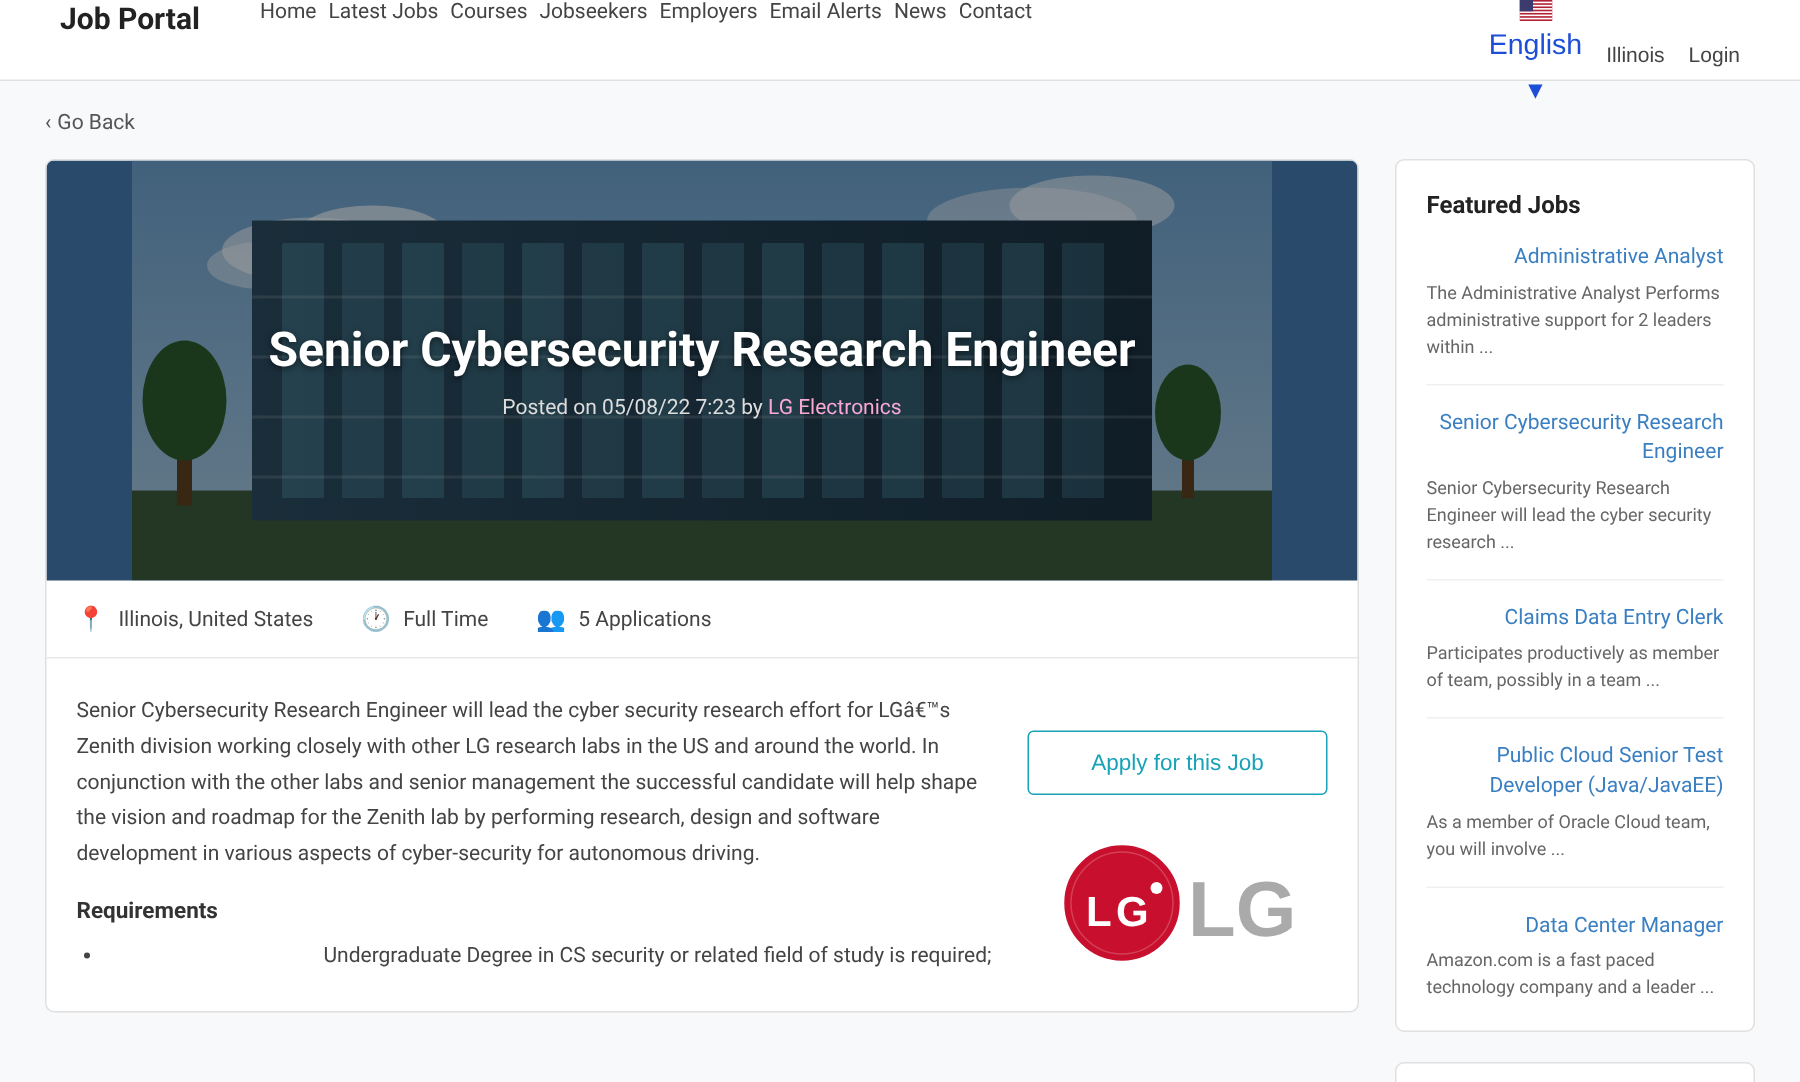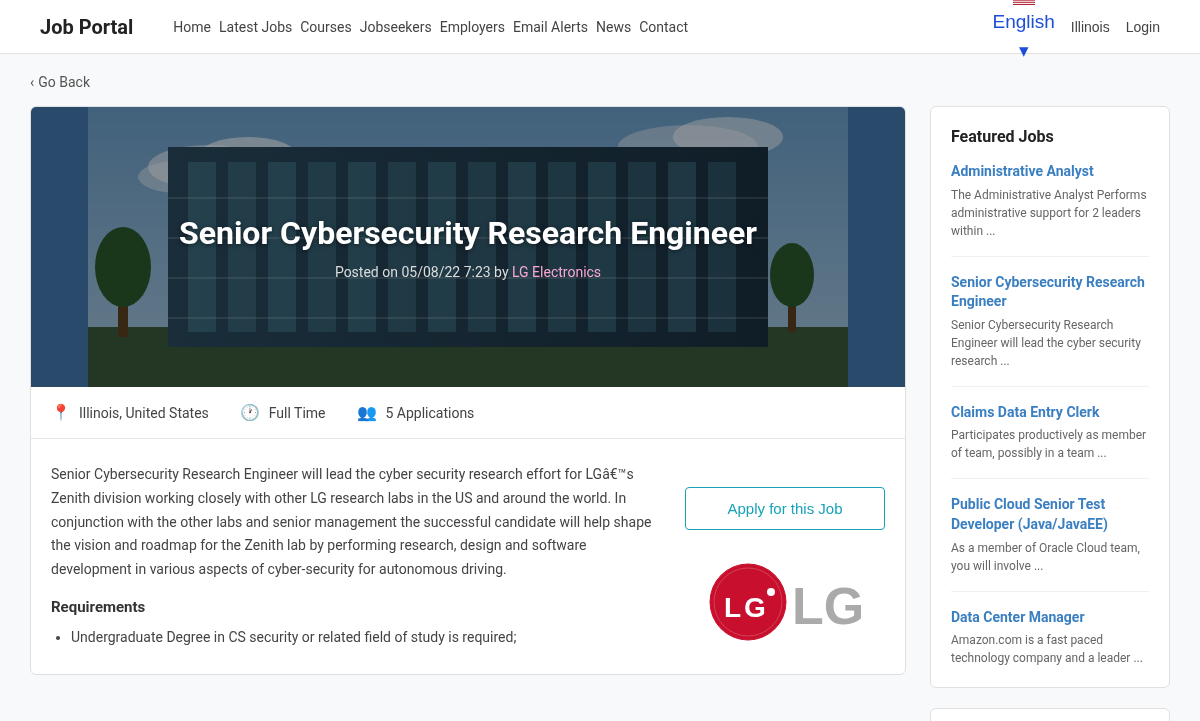--- a/index.html
+++ b/index.html
@@ -1,19 +1,19 @@
 <!DOCTYPE html>
 <html><head>
   <meta charset="utf-8">
   <style>
     * { box-sizing: border-box; margin: 0; padding: 0; }
     body { font-family: -apple-system, BlinkMacSystemFont, 'Segoe UI', Roboto, sans-serif; font-size: 14px; color: #333; background: #f8f9fa; }
 
     
-    nav { background: #fff; border-bottom: 1px solid #e0e0e0; padding: 0 40px; display: flex; align-items: center; height: 54px; }
+    nav { background: #fff; border-bottom: 1px solid #e0e0e0; padding: 0 40px; display: flex; align-items: flex-start; height: 54px; }
     .nav-brand { font-size: 20px; font-weight: 700; color: #222; margin-right: 40px; white-space: nowrap; }
     .nav-links { display: flex; gap: 8px; flex: 1; }
     .nav-link { text-decoration: none; color: #444; font-size: 14px; white-space: nowrap; }
     .nav-right { display: flex; align-items: center; gap: 16px; margin-left: auto; }
     .lang-btn { display: flex; align-items: center; gap: 6px; background: none; border: none; cursor: pointer; font-size: 19px; color: #1d4ed8; flex-direction: column; }
     .btn-register, .btn-login { background: none; border: none; cursor: pointer; font-size: 14px; color: #444; }
 
     
     .page-container { max-width: 1180px; margin: 0 auto; padding: 20px 20px; }
     .go-back { color: #555; font-size: 14px; display: inline-flex; align-items: center; gap: 4px; text-decoration: none; margin-bottom: 16px; cursor: pointer; }
@@ -36,34 +36,34 @@
     .meta-row { display: flex; align-items: center; gap: 32px; padding: 16px 20px; border-bottom: 1px solid #e8e8e8; }
     .meta-item { display: flex; align-items: center; gap: 8px; font-size: 14px; color: #444; }
     .meta-icon { font-size: 16px; color: #555; }
 
     
     .job-body { padding: 24px 20px; display: flex; gap: 24px; }
     .job-desc { flex: 1; min-width: 0; }
     .job-desc p { line-height: 1.7; color: #444; margin-bottom: 16px; font-size: 14px; }
     .job-desc h3 { font-size: 15px; font-weight: 700; margin-bottom: 10px; }
     .job-desc ul { padding-left: 20px; }
-    .job-desc ul li { line-height: 1.7; color: #444; font-size: 14px; }
+    .job-desc ul li { line-height: 1.7; color: #444; font-size: 14px; text-align: right; }
 
     .job-logo-col { width: 200px; flex-shrink: 0; display: flex; flex-direction: column; align-items: center; gap: 16px; margin-top: 24px; }
     .apply-btn { width: 100%; padding: 12px 0; border: 1px solid #17a2b8; background: #fff; color: #17a2b8; border-radius: 4px; font-size: 15px; cursor: pointer; text-align: center; }
 
     
     .lg-logo { display: flex; align-items: center; justify-content: center; gap: 4px; margin-top: 16px; }
 
     
     .sidebar-card { background: #fff; border: 1px solid #e0e0e0; border-radius: 6px; padding: 20px; margin-bottom: 20px; }
     .sidebar-title { font-size: 16px; font-weight: 700; color: #222; margin-bottom: 16px; }
     .featured-job { margin-bottom: 16px; padding-bottom: 16px; border-bottom: 1px solid #f0f0f0; }
     .featured-job:last-child { border-bottom: none; margin-bottom: 0; padding-bottom: 0; }
-    .featured-job-title { color: #3a7fc1; font-size: 14px; font-weight: 700; text-decoration: none; display: block; margin-bottom: 4px; line-height: 1.4; }
+    .featured-job-title { color: #3a7fc1; font-size: 14px; font-weight: 400; text-decoration: none; display: block; margin-bottom: 4px; line-height: 1.4; text-align: right; }
     .featured-job-desc { font-size: 12px; color: #666; line-height: 1.5; }
 
     
     .hero-svg { width: 100%; height: 100%; }
   </style>
 </head>
 <body>
 
 <nav>
   <span class="nav-brand">Job Portal</span>

